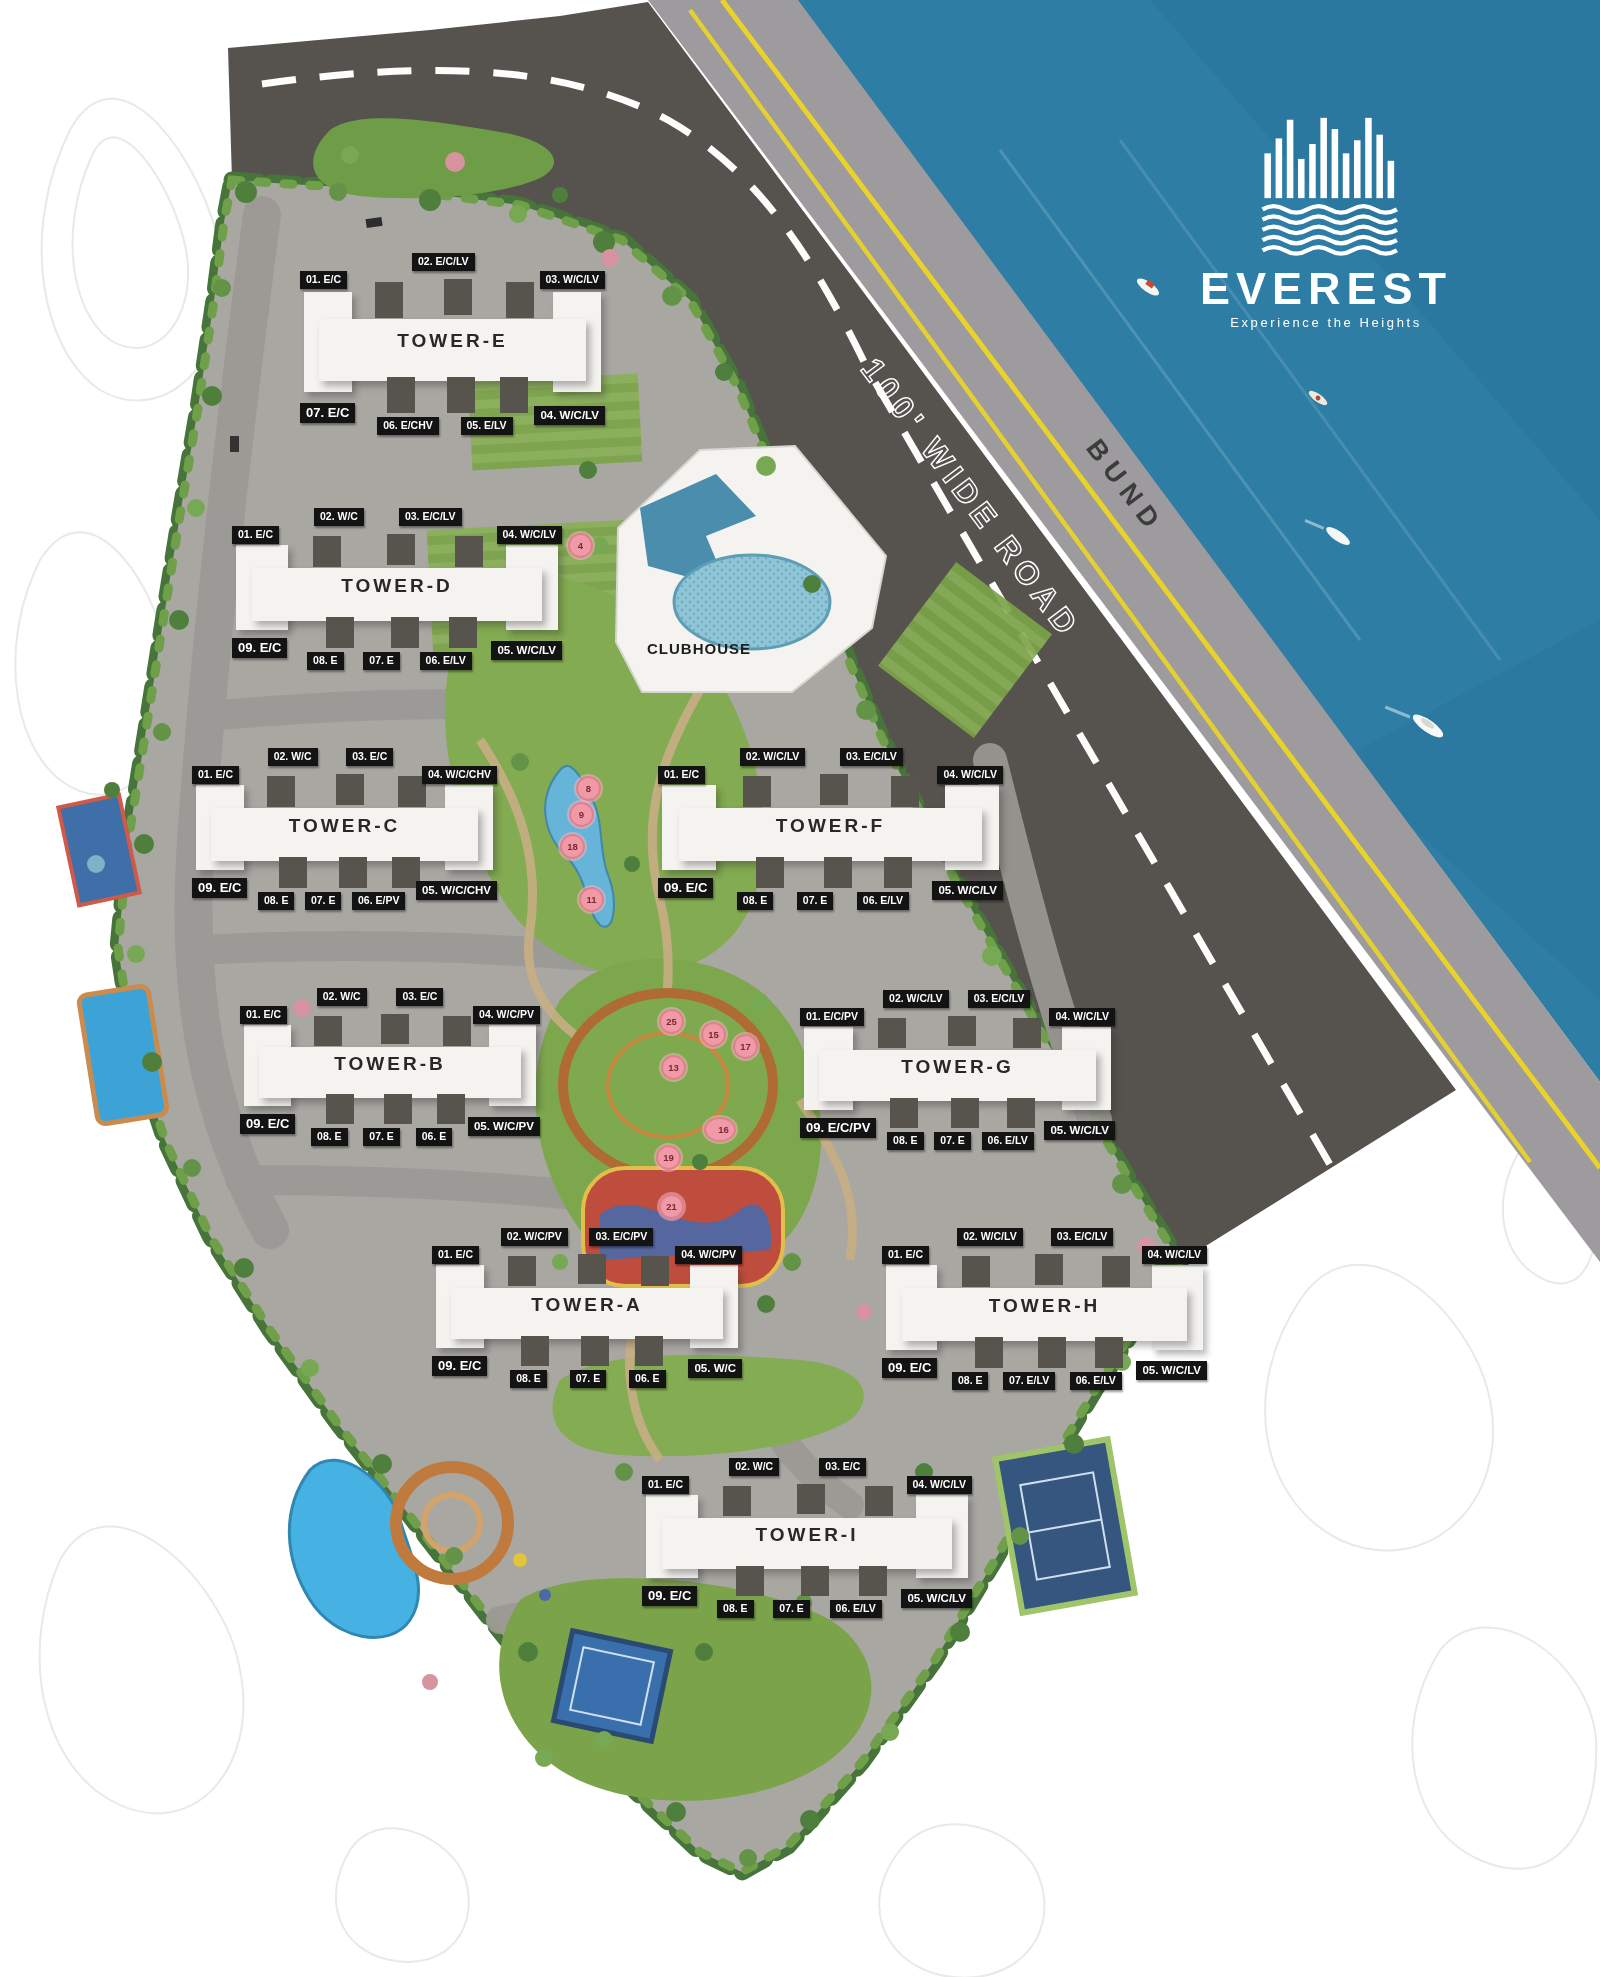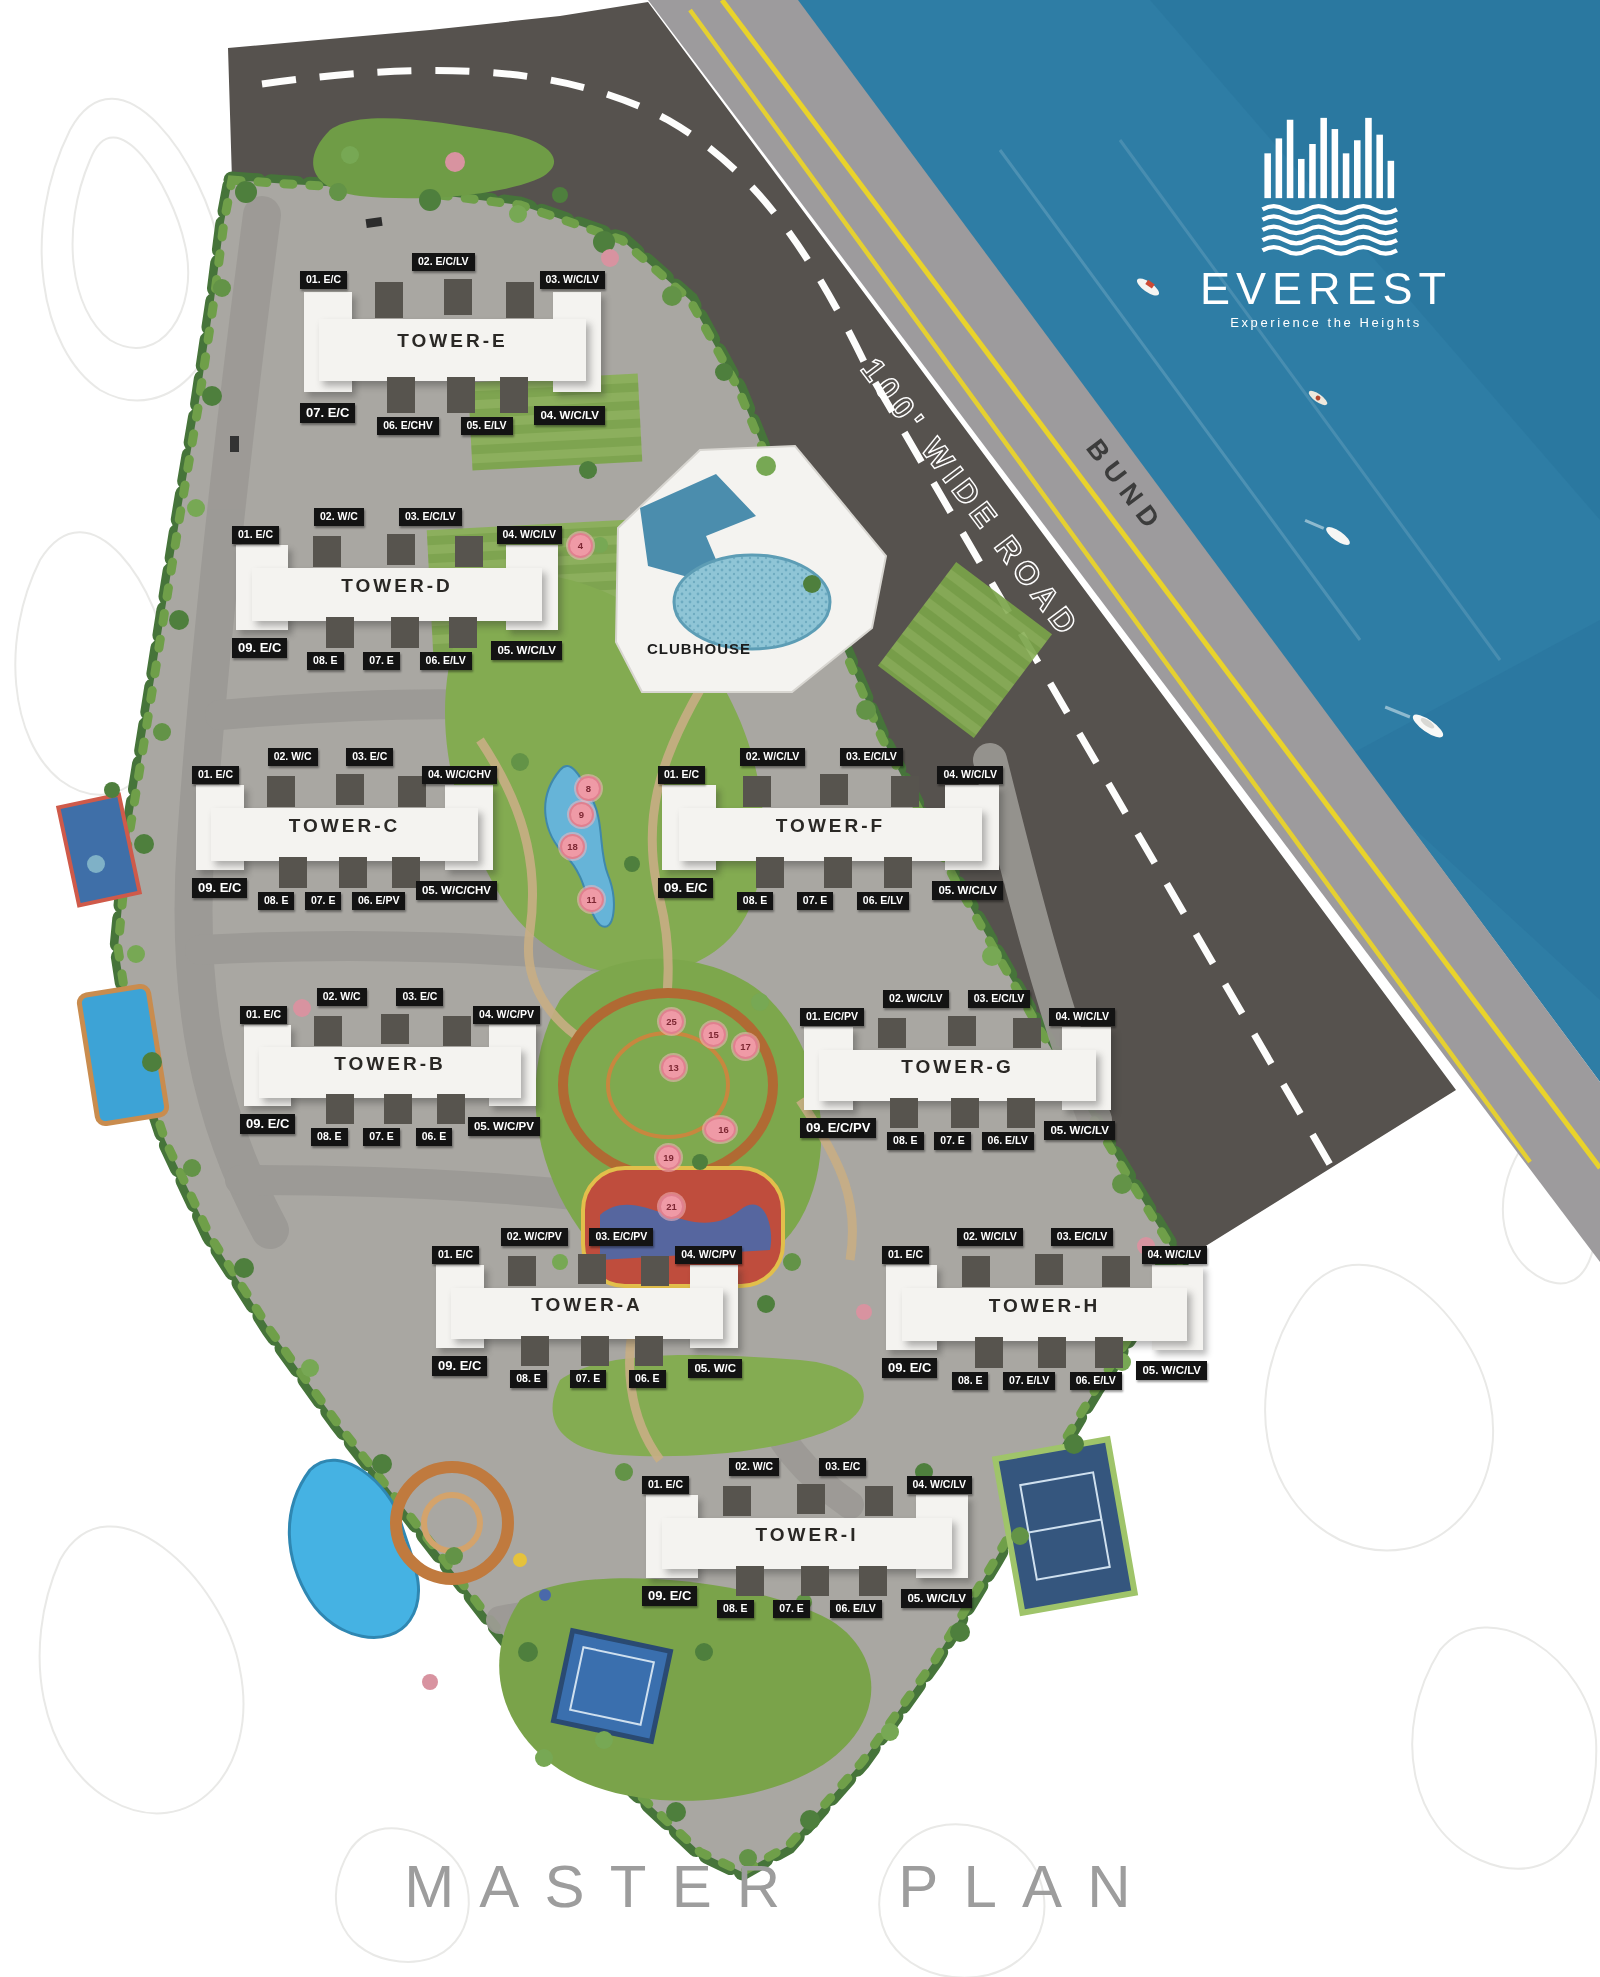--- a/index.html
+++ b/index.html
@@ -33,21 +33,21 @@
   .clubhouse-label{position:absolute;left:618px;top:640px;z-index:5;font-size:15px;
         font-weight:bold;color:#1d1d1d;letter-spacing:1px;margin-left:29px;}
 
   
   .marker{position:absolute;z-index:6;width:21px;height:21px;border-radius:50%;
         background:#ef9aa6;border:2px solid #e0808f;box-shadow:0 0 0 2px rgba(244,183,192,.55);
         color:#7d2733;font-size:9.5px;font-weight:bold;display:flex;align-items:center;justify-content:center;}
 
   
   .logo{position:absolute;left:1192px;top:116px;width:268px;z-index:6;color:#fff;text-align:center;}
-  .logo-title{font-size:45px;font-weight:normal;letter-spacing:6px;line-height:1;margin-top:6px;}
+  .logo-title{font-size:45px;font-weight:bold;letter-spacing:6px;line-height:1;margin-top:6px;}
   .logo-tag{font-size:13px;letter-spacing:2.6px;margin-top:4px;}
 
   
   .plan-title{position:absolute;left:0;right:40px;top:1852px;z-index:4;text-align:center;
         font-size:60px;font-weight:300;letter-spacing:.42em;word-spacing:.85em;color:#9d9d9d;}
 </style>
 </head>
 <body>
 
 <div class="canvas">
@@ -559,15 +559,14 @@
   <div class="marker" style="left:560px;top:834px;">18</div>
   <div class="marker" style="left:579px;top:887px;">11</div>
   <div class="marker" style="left:642px;top:1009px;margin-left:17px;">25</div>
   <div class="marker" style="left:701px;top:1022px;">15</div>
   <div class="marker" style="left:733px;top:1034px;">17</div>
   <div class="marker" style="left:661px;top:1055px;">13</div>
   <div class="marker" style="left:704px;top:1117px;padding-left:7px;">16</div>
   <div class="marker" style="left:656px;top:1145px;">19</div>
   <div class="marker" style="left:659px;top:1194px;">21</div>
 
-  <div class="plan-title">MASTER PLAN</div>
 
 </div>
 
 </body></html>

